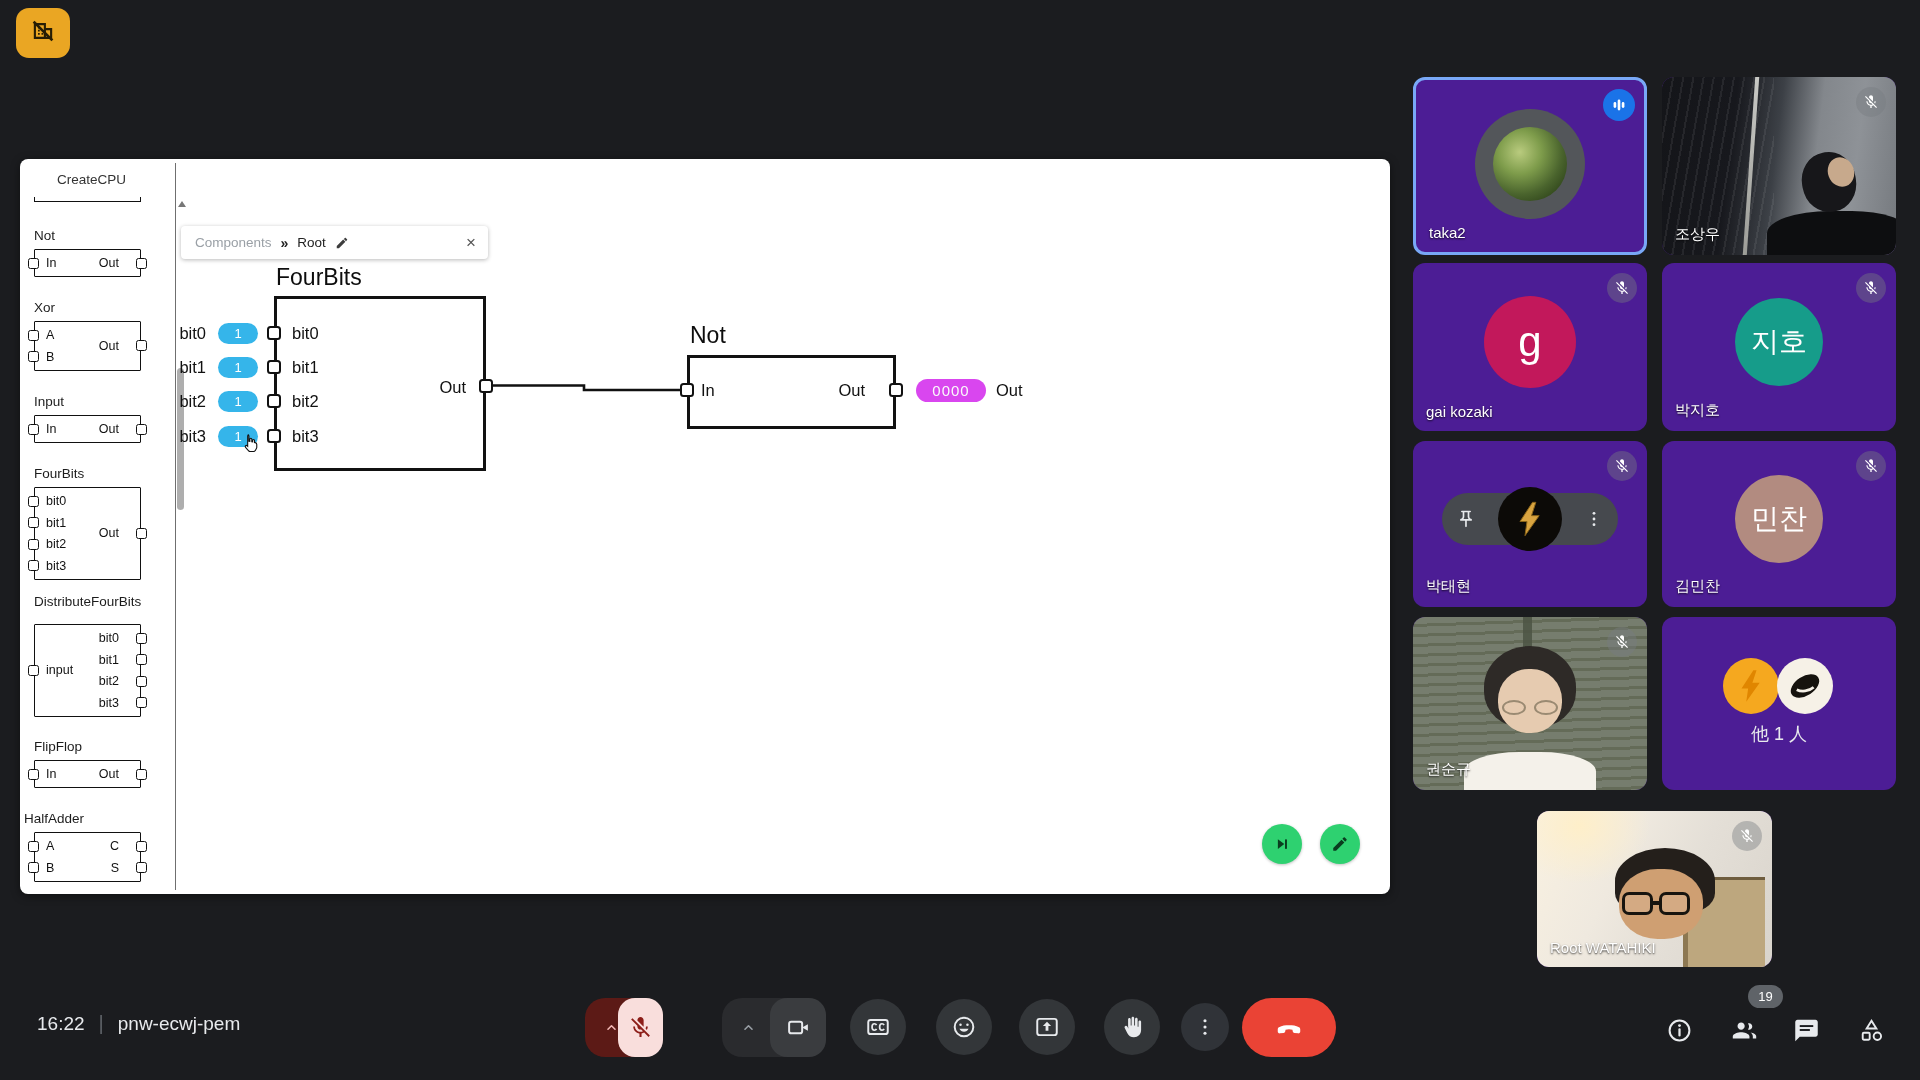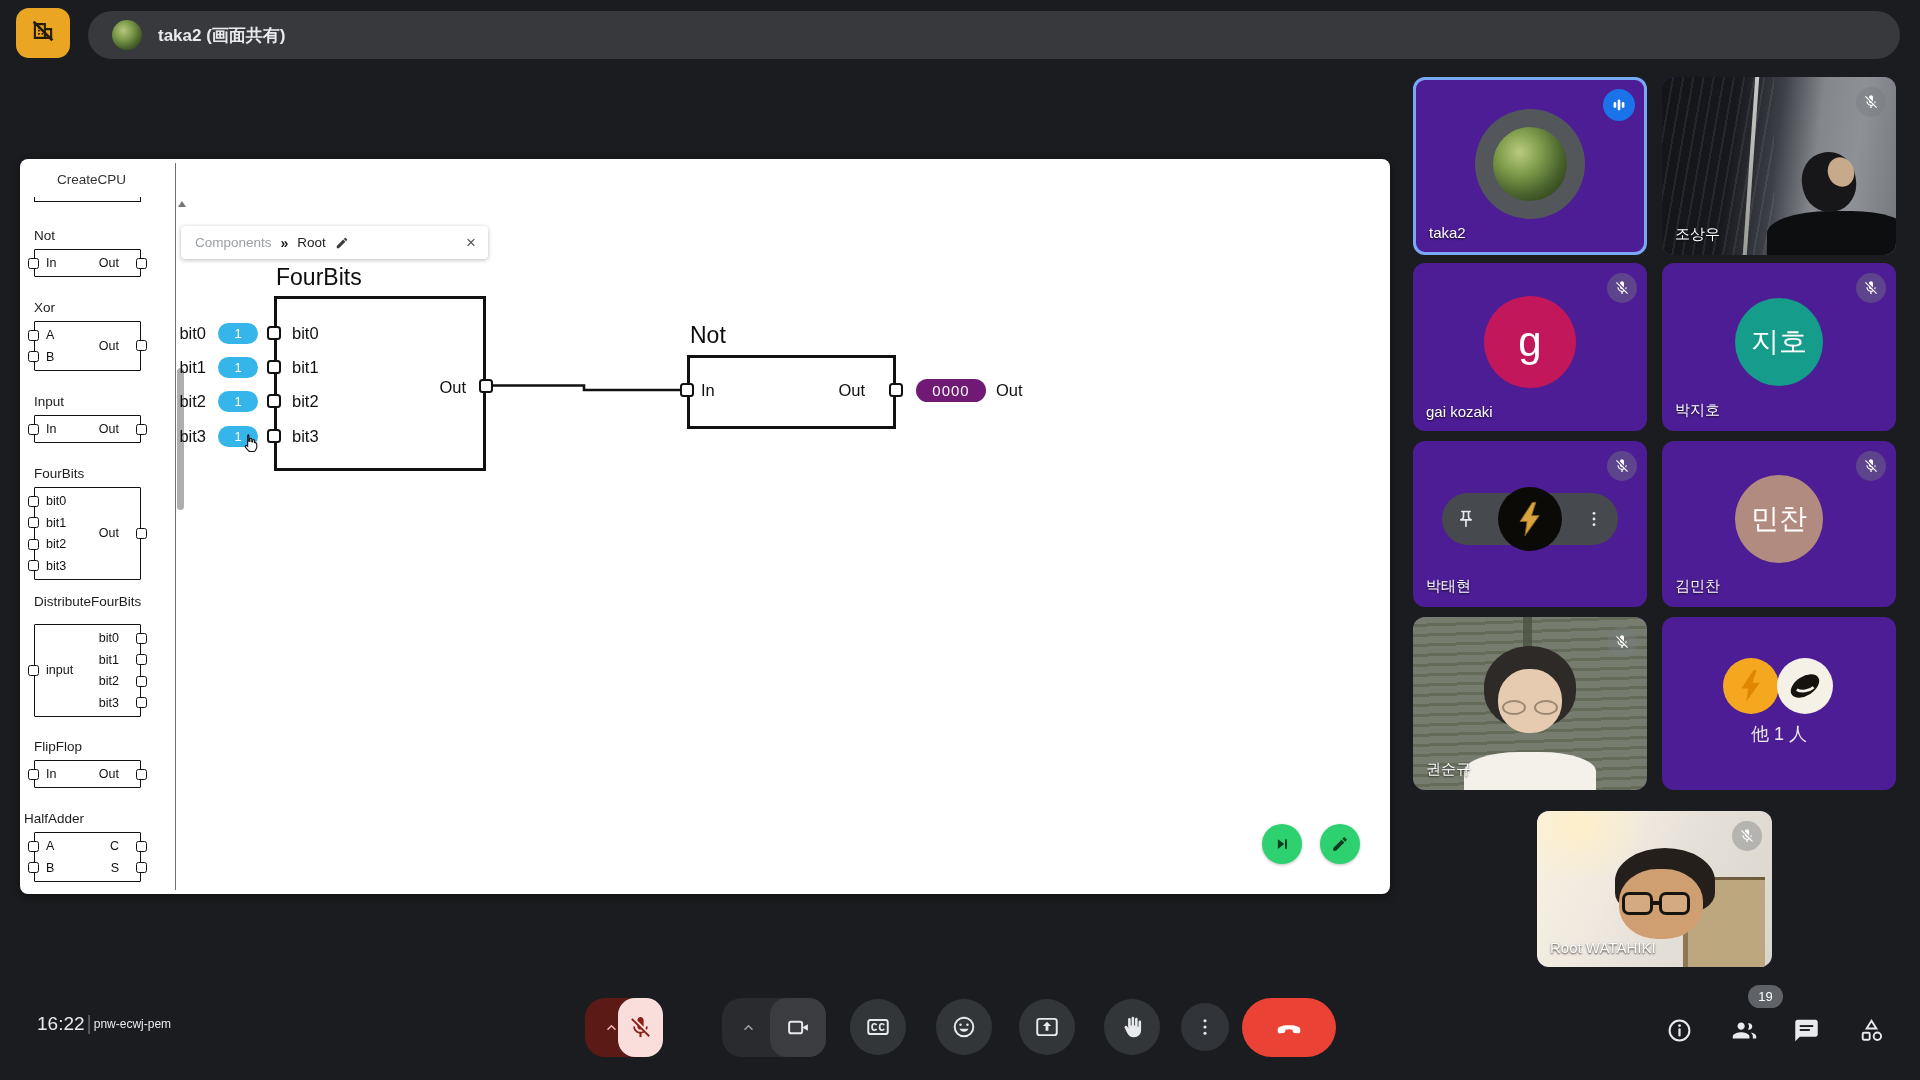--- a/index.html
+++ b/index.html
@@ -34,21 +34,21 @@
   #bc-pencil{margin-left:9px;color:#3c3c3c;display:flex;}
   #bc-pencil svg{width:14px;height:14px;}
   #bc-close{margin-left:auto;color:#555;font-size:17px;line-height:1;}
 
   .blk-title{position:absolute;font-size:23px;color:#0d0d0d;}
   .blk{position:absolute;border:3px solid #111;background:#fff;}
   .port-m{position:absolute;width:14px;height:14px;border:2.8px solid #111;border-radius:3.5px;background:#fff;}
   .port-lab{position:absolute;font-size:16.5px;color:#111;transform:translateY(-50%);}
   .in-row-label{position:absolute;width:48px;text-align:right;font-size:16.5px;color:#111;transform:translateY(-50%);}
   .bit-pill{position:absolute;width:40px;height:21px;border-radius:11px;background:#35b5ea;color:#fff;font-size:13px;display:flex;align-items:center;justify-content:center;}
-  #value-pill{left:896px;top:220px;width:70px;height:23px;border-radius:12px;background:#701a75;color:#fafafa;font-size:15px;letter-spacing:1px;display:flex;align-items:center;justify-content:center;}
+  #value-pill{left:896px;top:220px;width:70px;height:23px;border-radius:12px;background:#d946ef;color:#fafafa;font-size:15px;letter-spacing:1px;display:flex;align-items:center;justify-content:center;}
   #result-label{left:976px;top:231px;font-size:16.5px;color:#111;transform:translateY(-50%);}
   .green-btn{position:absolute;width:40px;height:40px;border-radius:50%;background:#2ed170;display:flex;align-items:center;justify-content:center;color:#0a3d1f;box-shadow:0 1px 3px rgba(0,0,0,.25);}
   .green-btn svg{width:18px;height:18px;}
   #cursor{left:218px;top:272px;width:24px;height:24px;}
 
   
   .tile{position:absolute;border-radius:12px;background:#4c1d95;overflow:hidden;}
   .tile.speaking{border:3px solid #79a8f7;}
   .tile-name{position:absolute;left:13px;bottom:11px;color:#fff;font-size:15px;text-shadow:0 1px 2px rgba(0,0,0,.8);z-index:5;}
   .mic-chip{position:absolute;top:10px;right:10px;width:30px;height:30px;border-radius:50%;background:rgba(120,124,128,.42);display:flex;align-items:center;justify-content:center;color:#fff;z-index:5;}
@@ -80,24 +80,24 @@
 
   .v-bright-wall{background:linear-gradient(115deg,#f9f1e1 0%,#efe9df 35%,#e4dfd7 60%,#d9d4cc 100%);}
   .glow{position:absolute;left:-12%;top:-28%;width:60%;height:75%;background:radial-gradient(closest-side,rgba(255,239,200,.95),rgba(255,239,200,0));}
   .door{position:absolute;right:3%;top:42%;width:35%;height:60%;background:#bda77e;border-left:5px solid #8d7852;border-top:3px solid #6f5d3e;}
   .hair-y{position:absolute;left:33%;top:24%;width:100px;height:66px;background:#241f1b;border-radius:50% 50% 32% 32%;}
   .face-y{position:absolute;left:35%;top:37%;width:84px;height:70px;background:#cf9f72;border-radius:46%;}
   .spec{position:absolute;width:31px;height:23px;border:3.5px solid #17140f;border-radius:7px;top:52%;background:rgba(255,255,255,.12);}
   .bridge{position:absolute;width:10px;height:3.5px;background:#17140f;top:58%;}
 
   
-  #bl-info{left:37px;top:1012px;display:flex;align-items:center;gap:2px;}
+  #bl-info{left:37px;top:1012px;display:flex;align-items:center;gap:14px;}
   #bl-time{color:#e8eaed;font-size:19px;}
   #bl-sep{color:#5f6368;font-size:20px;font-weight:300;}
-  #bl-code{color:#e8eaed;font-size:12px;}
+  #bl-code{color:#e8eaed;font-size:19px;}
   .ctrl-split{position:absolute;top:998px;height:59px;border-radius:20px;}
   .ctrl-split .chev{position:absolute;left:12px;top:0;height:100%;width:28px;display:flex;align-items:center;justify-content:center;}
   .ctrl-split .chev svg{width:17px;height:17px;}
   .ctrl-pad{position:absolute;right:0;top:0;height:59px;border-radius:17px;display:flex;align-items:center;justify-content:center;}
   .ctrl-pad svg{width:25px;height:25px;}
   .ctrl-circle{position:absolute;top:999px;width:56px;height:56px;border-radius:50%;background:#333639;color:#e8eaed;display:flex;align-items:center;justify-content:center;}
   .ctrl-circle svg{width:26px;height:26px;}
   .ctrl-end{position:absolute;top:998px;height:59px;border-radius:30px;background:#ea4335;color:#fff;display:flex;align-items:center;justify-content:center;}
   .ctrl-end svg{width:30px;height:30px;}
   .panel-btn{position:absolute;top:1006px;width:48px;height:48px;color:#e8eaed;display:flex;align-items:center;justify-content:center;}
@@ -111,24 +111,20 @@
 
   <div class="abs" id="present-badge">
     <span>
       <svg viewBox="0 0 24 24" fill="none" stroke="currentColor" stroke-width="1.7">
         <path d="M5.5 6.5h8v11h-8z"></path>
           <path d="M13.5 10.5h5v7h-5"></path>
         <path d="M8 9.2h1.4M8 11.7h1.4M8 14.2h1.4M10.8 14.2h1.4" stroke-width="1.4"></path>
         <path d="M4.5 4.5l15 15" stroke-width="2.1"></path>
       </svg>
     </span>
-  </div>
-  <div class="abs" id="top-pill">
-    <div id="top-avatar"></div>
-    <div id="top-label">taka2 (画面共有)</div>
   </div>
 
   <div class="abs" id="panel">
     <div class="abs" id="app-title">CreateCPU</div>
     <div class="abs" id="clip-box"></div>
 
     <div id="palette">
         <div>
           <div class="abs pal-label" style="left: 14px; top: 69px;">Not</div>
           <div class="pal-box" style="top: 90px; height: 28px;"></div>

